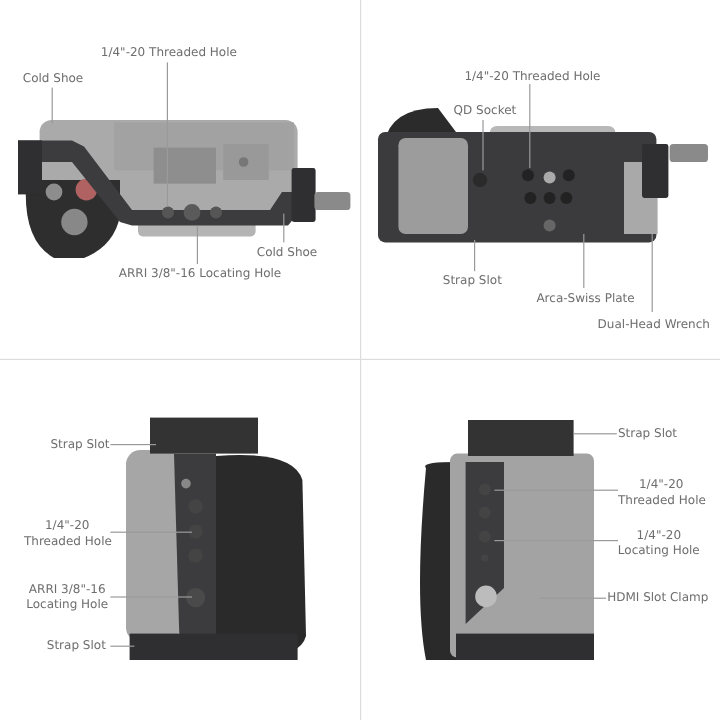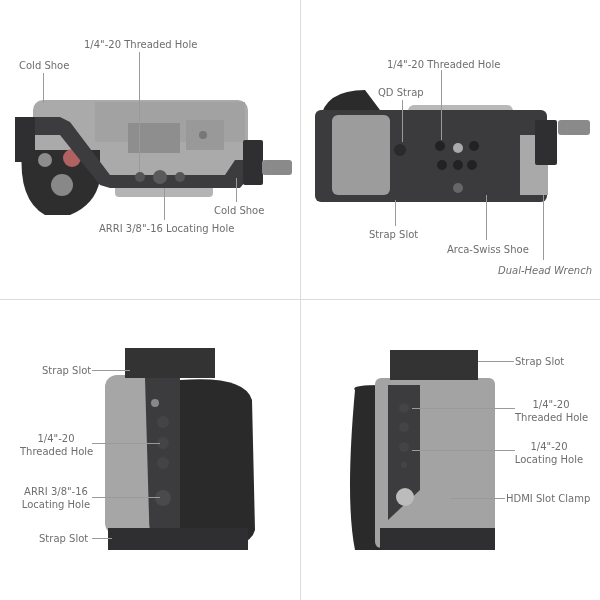--- a/index.html
+++ b/index.html
@@ -71,24 +71,24 @@
     <circle cx="100" cy="150" r="6" fill="#2a2a2a"></circle>
     <rect x="235" y="120" width="22" height="45" rx="2" fill="#2f2f31"></rect>
     <rect x="258" y="120" width="32" height="15" rx="3" fill="#8a8a8a"></rect>
   </svg>
   <div class="ld" style="left:141px;top:70px;width:1px;height:70px;"></div>
   <div class="ld" style="left:102px;top:100px;width:1px;height:42px;"></div>
   <div class="ld" style="left:95px;top:200px;width:1px;height:26px;"></div>
   <div class="ld" style="left:186px;top:195px;width:1px;height:45px;"></div>
   <div class="ld" style="left:243px;top:195px;width:1px;height:65px;"></div>
   <div class="lbl" style="left:87px;top:58px;">1/4"-20 Threaded Hole</div>
-  <div class="lbl" style="left:78px;top:86px;">QD Strap</div>
+  <div class="lbl" style="left:78px;top:86px;">QD Socket</div>
   <div class="lbl" style="left:69px;top:228px;">Strap Slot</div>
-  <div class="lbl" style="left:147px;top:243px;">Arca-Swiss Shoe</div>
-  <div class="lbl" style="left:198px;top:264px;font-style:italic;">Dual-Head Wrench</div>
+  <div class="lbl" style="left:147px;top:243px;">Arca-Swiss Plate</div>
+  <div class="lbl" style="left:198px;top:264px;">Dual-Head Wrench</div>
 </div>
 
 <div class="panel" style="left:0;top:300px;width:300px;height:300px;">
   <svg width="300" height="300">
     <rect x="105" y="75" width="45" height="160" rx="12" fill="#a6a6a6"></rect>
     <rect x="125" y="48" width="90" height="30" fill="#333"></rect>
     <path d="M145 78 L150 250 L180 250 L180 78 Z" fill="#3c3c3e"></path>
     <path d="M180 80 Q245 75 252 100 L255 230 Q250 250 200 250 L180 250 Z" fill="#2a2a2a"></path>
     <circle cx="163" cy="122" r="6" fill="#444"></circle>
     <circle cx="163" cy="143" r="6" fill="#444"></circle>

